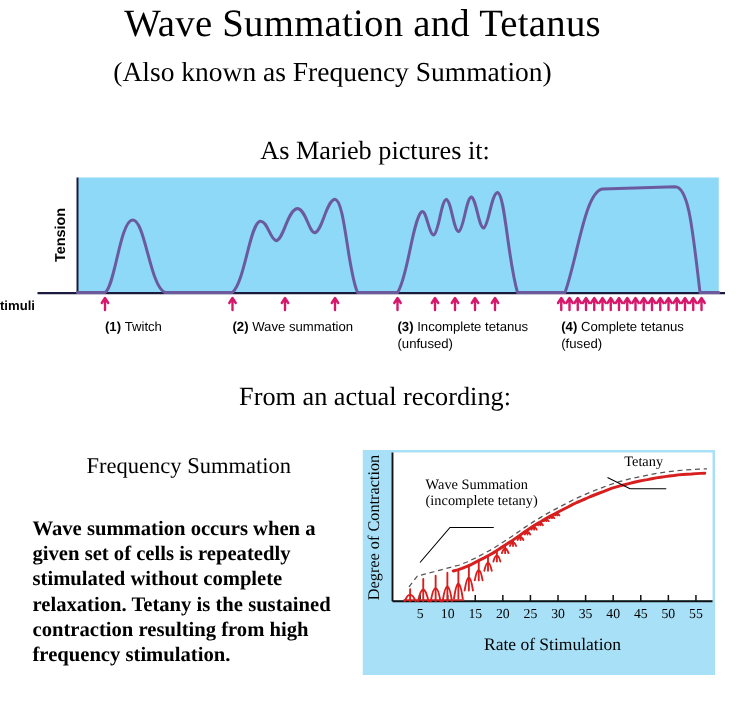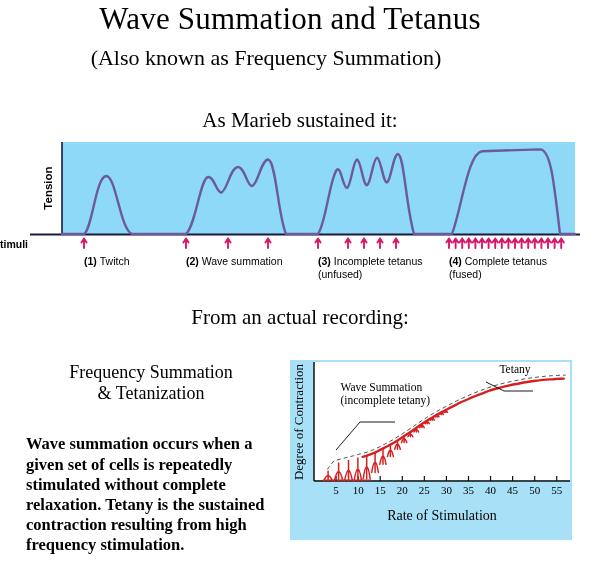--- a/index.html
+++ b/index.html
@@ -52,21 +52,21 @@
   .recording svg{display:block;}
 </style>
 </head>
 <body>
 
 <div class="slide">
 
   <div class="title">Wave Summation and Tetanus</div>
   <div class="subtitle">(Also known as Frequency Summation)</div>
 
-  <div class="sec-head a">As Marieb sustained it:</div>
+  <div class="sec-head a">As Marieb pictures it:</div>
 
   <div class="marieb">
     <svg width="600" height="155" viewBox="0 0 600 155" xmlns="http://www.w3.org/2000/svg">
       <rect id="m-panel" x="62" y="2" width="513" height="92" fill="#8ed8f8"></rect>
       <line id="m-yaxis" x1="62" y1="2" x2="62" y2="94" stroke-width="1.6" stroke="#1a1a3c"></line>
       <line id="m-xaxis" x1="30" y1="94.5" x2="580" y2="94.5" stroke-width="1.8" stroke="#1a1a3c"></line>
       <text id="m-ylabel" x="52" y="48" transform="rotate(-90 52 48)" text-anchor="middle" font-family="Liberation Sans, sans-serif" font-size="11.5" font-weight="bold">Tension</text>
       <path id="m-curve" fill="none" stroke-width="2.4" stroke-linecap="round" stroke-linejoin="round" d="M 62,94 L 84,94 C 92,89.4 96,36.96 106,36.04 C 116,35.12 120,89.4 132,94 L 186,94 C 196,84.8 200,38.800000000000004 208,36.96 C 214,36.04 216,51.68 221,52.6 C 227,51.68 230,27.760000000000005 238,26.840000000000003 C 245,27.760000000000005 247,46.16 252,46.16 C 258,44.31999999999999 261,20.39999999999999 268,19.47999999999999 C 276,20.39999999999999 278,75.6 286,94 L 318,94 C 326,82.96000000000001 330,36.96 337,29.60000000000001 C 341,25.92 343,48 347,48 C 351,46.16 353,20.39999999999999 357,19.47999999999999 C 361,20.39999999999999 363,45.239999999999995 367,45.239999999999995 C 371,43.4 373,18.560000000000002 377,17.64 C 381,18.560000000000002 383,42.48 387,42.48 C 391,40.64 393,14.879999999999995 398,13.959999999999994 C 404,14.879999999999995 406,66.4 414,94 L 452,94 C 462,66.4 468,13.040000000000006 482,11.200000000000003 L 540,9.36 C 551,9.36 554,43.4 560,94 L 575,94" stroke="#6b5b9e"></path>
       <g id="m-stimuli">
           <path d="M 84,108 L 84,99 M 81.4,102.4 L 84,98.4 L 86.6,102.4" stroke="#d6176b" stroke-width="1.9" stroke-linecap="round" stroke-linejoin="round" fill="none"></path>
@@ -107,21 +107,20 @@
           <text x="449" y="138" font-family="Liberation Sans, sans-serif" font-size="10.5">(fused)</text>
         </g>
     </svg>
   </div>
 
   <div class="sec-head b">From an actual recording:</div>
 
   <div class="lower-left">
     <div class="ll-title">
       <div>Frequency Summation</div>
-      <div>&amp; Tetanization</div>
     </div>
     <div class="ll-body">Wave summation occurs when a given set of cells is repeatedly stimulated without complete relaxation.  Tetany is the sustained contraction resulting from high frequency stimulation.</div>
   </div>
 
   <div class="recording">
     <svg width="286" height="182" viewBox="0 0 286 182" xmlns="http://www.w3.org/2000/svg">
       <rect id="r-bg" x="0" y="0" width="282" height="180" fill="#a8e1f7"></rect>
       <rect id="r-plot" x="24" y="2" width="256" height="118" fill="#ffffff"></rect>
       <line id="r-xaxis" x1="24" y1="121" x2="280" y2="121" stroke="#111" stroke-width="1.5"></line>
       <line id="r-yaxis" x1="24" y1="2" x2="24" y2="121" stroke="#111" stroke-width="1.5"></line>

